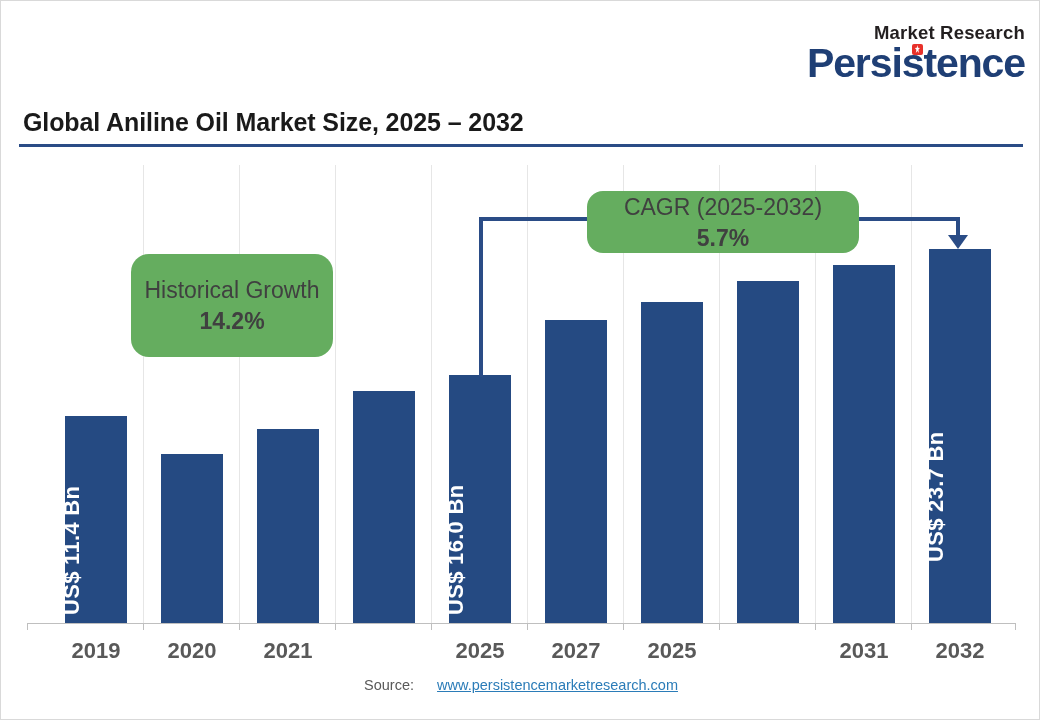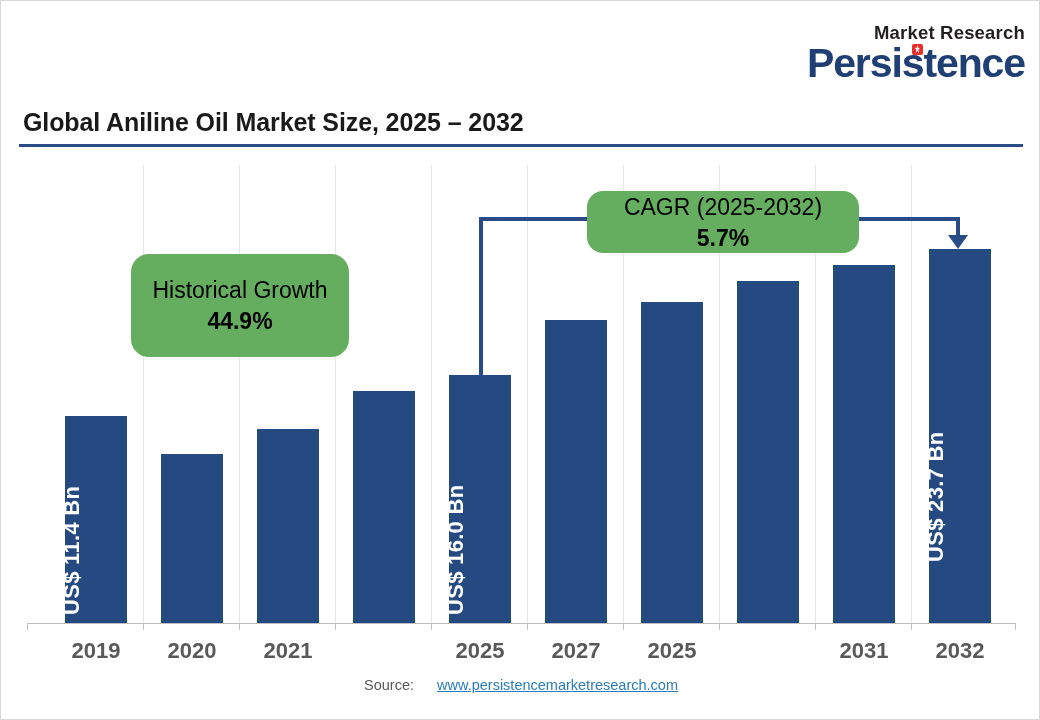--- a/index.html
+++ b/index.html
@@ -140,21 +140,21 @@
     font-weight: bold;
     font-size: 22px;
     color: #595959;
   }
 
   
   .callout {
     position: absolute;
     background: #65ad5f;
     border-radius: 18px;
-    color: #000000;
+    color: #404040;
     text-align: center;
     font-family: "Liberation Sans", sans-serif;
     display: flex;
     flex-direction: column;
     align-items: center;
     justify-content: center;
     box-sizing: border-box;
   }
   .callout .line {
     font-size: 23px;
@@ -162,21 +162,21 @@
     font-weight: normal;
   }
   .callout .value {
     font-size: 23px;
     line-height: 31px;
     font-weight: bold;
   }
   #hist-callout {
     left: 130px;
     top: 253px;
-    width: 218px;
+    width: 202px;
     height: 103px;
     border-radius: 18px;
   }
   #cagr-callout {
     left: 586px;
     top: 190px;
     width: 272px;
     height: 62px;
     border-radius: 16px;
   }
@@ -304,21 +304,21 @@
     <div class="xlabel" style="left:899px;">2032</div>
 
     <div class="conn" id="conn-left-v"></div>
     <div class="conn" id="conn-left-h"></div>
     <div class="conn" id="conn-right-h"></div>
     <div class="conn" id="conn-right-v"></div>
     <div id="conn-arrow"></div>
 
     <div class="callout" id="hist-callout">
       <div class="line">Historical Growth</div>
-      <div class="value">44.9%</div>
+      <div class="value">14.2%</div>
     </div>
 
     <div class="callout" id="cagr-callout">
       <div class="line">CAGR (2025-2032)</div>
       <div class="value">5.7%</div>
     </div>
 
   </div>
 
   <div id="source">

